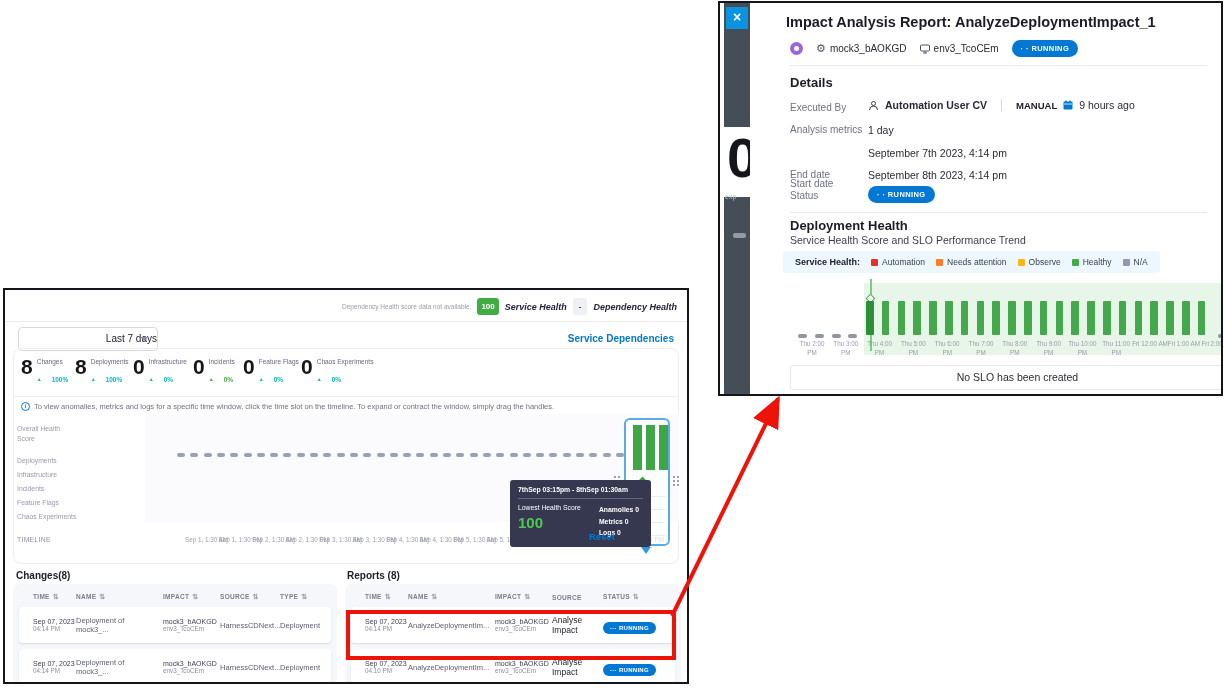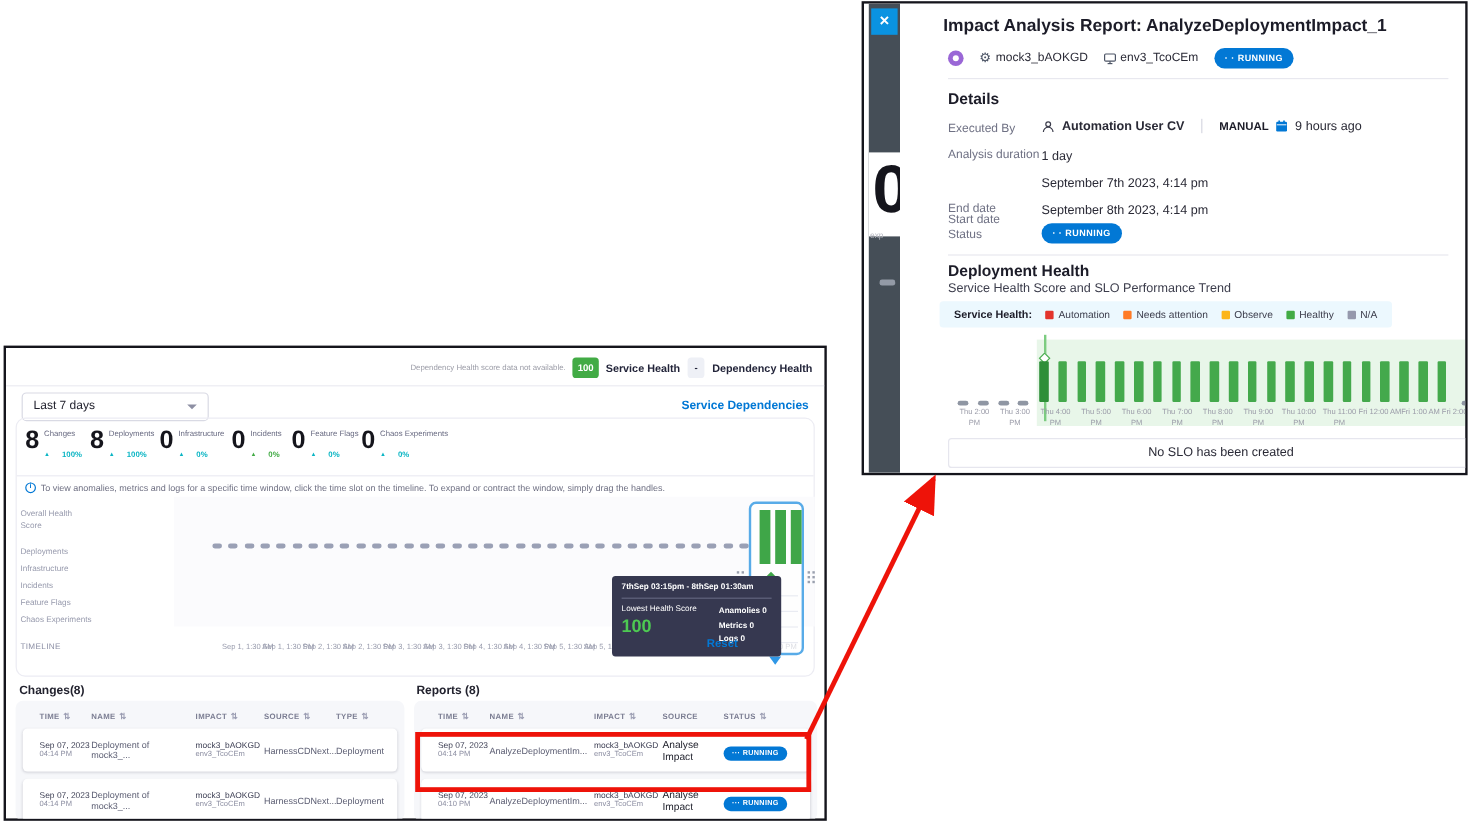--- a/index.html
+++ b/index.html
@@ -9,22 +9,22 @@
   
   #main-panel { position:absolute; left:3px; top:288px; width:686px; height:396px; border:2px solid #15151c; background:#fff; overflow:hidden; }
   .tabs { position:absolute; left:14px; top:7px; display:flex; gap:24px; }
   .tab { font-size:11px; font-weight:600; color:#22222e; padding-bottom:8px; cursor:pointer; }
   .tab.active { font-weight:700; border-bottom:2px solid #0278d5; }
   #tab-divider { position:absolute; left:0; top:31px; width:100%; height:1px; background:#ececf2; }
   .health-summary { position:absolute; right:10px; top:8px; display:flex; align-items:center; gap:6px; }
   .health-note { font-size:6.5px; color:#9a9ba6; }
   .score-badge { background:#42ab45; color:#fff; font-size:8px; font-weight:700; padding:4px 4px; border-radius:3px; }
   .score-badge.na { background:#eef0f6; color:#23253a; padding:4px 6px; }
-  .hs-label { font-size:9px; font-weight:700; color:#23253a; }
-  .select-box { position:absolute; left:13px; top:37px; width:156px; height:24px; border:1px solid #d9dae4; border-radius:4px; background:#fff; font-size:10px; color:#22222e; line-height:22px; padding-left:9px; cursor:pointer; }
+  .hs-label { font-size:9px; font-weight:700; color:#23253a;font-style:italic; }
+  .select-box { position:absolute; left:13px; top:37px; width:140px; height:24px; border:1px solid #d9dae4; border-radius:4px; background:#fff; font-size:10px; color:#22222e; line-height:22px; padding-left:9px; cursor:pointer;text-align:right; }
   .select-box .chev { position:absolute; right:9px; top:9px; width:0; height:0; border-left:4px solid transparent; border-right:4px solid transparent; border-top:4px solid #8d8fa3; }
   .svc-dep-link { position:absolute; right:13px; top:43px; font-size:10px; font-weight:700; color:#0278d5; cursor:pointer; }
   #content-card { position:absolute; left:8px; top:58px; width:666px; height:216px; border:1px solid #ececf3; border-radius:8px; }
   .stat { position:absolute; top:66px; display:flex; align-items:flex-start; }
   .stat-value { font-size:21px; font-weight:700; color:#15151c; line-height:1; }
   .stat-side { margin-left:4px; padding-top:2px; }
   .stat-label { font-size:6.5px; color:#676980; white-space:nowrap; }
   .stat-pct-row { margin-top:3px; white-space:nowrap; }
   .stat-tri { font-size:5px; vertical-align:1px; }
   .stat-pct { font-size:6.5px; font-weight:700; margin-left:10px; }
@@ -394,21 +394,21 @@
         <span class="manual">MANUAL</span>
         <svg width="10" height="10" viewBox="0 0 10 10">
             <rect x="0.5" y="1.5" width="9" height="8" rx="1" fill="#0278d5"></rect>
             <line x1="3" y1="0.5" x2="3" y2="2.5" stroke="#0278d5" stroke-width="1.4"></line>
             <line x1="7" y1="0.5" x2="7" y2="2.5" stroke="#0278d5" stroke-width="1.4"></line>
             <line x1="1" y1="4" x2="9" y2="4" stroke="#fff" stroke-width="0.8"></line>
           </svg>
         <span>9 hours ago</span>
       </div>
       <div>
-          <div class="d-label" style="top: 121px;">Analysis duration</div>
+          <div class="d-label" style="top: 121px;">Analysis metrics</div>
           <div class="d-value" style="top: 121px;">1 day</div>
           <div class="d-label" style="top: 144px; margin-top: 31px;">Start date</div>
           <div class="d-value" style="top: 144px;">September 7th 2023, 4:14 pm</div>
           <div class="d-label" style="top: 166px;">End date</div>
           <div class="d-value" style="top: 166px;">September 8th 2023, 4:14 pm</div>
         </div>
       <div class="d-label" style="top:187px">Status</div>
       <div class="d-value" style="top:183px">
         <span class="run-badge">RUNNING</span>
       </div>

